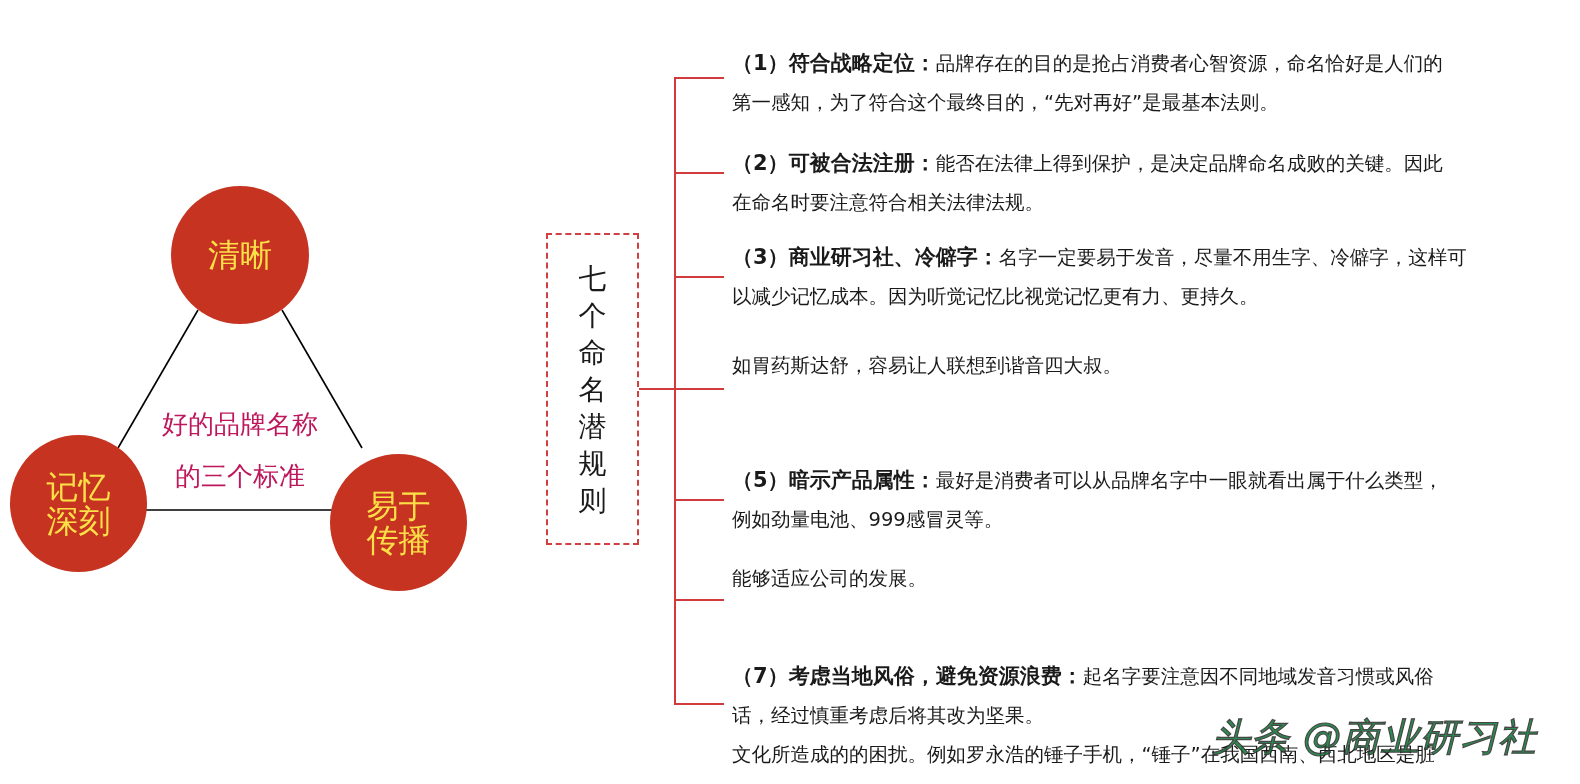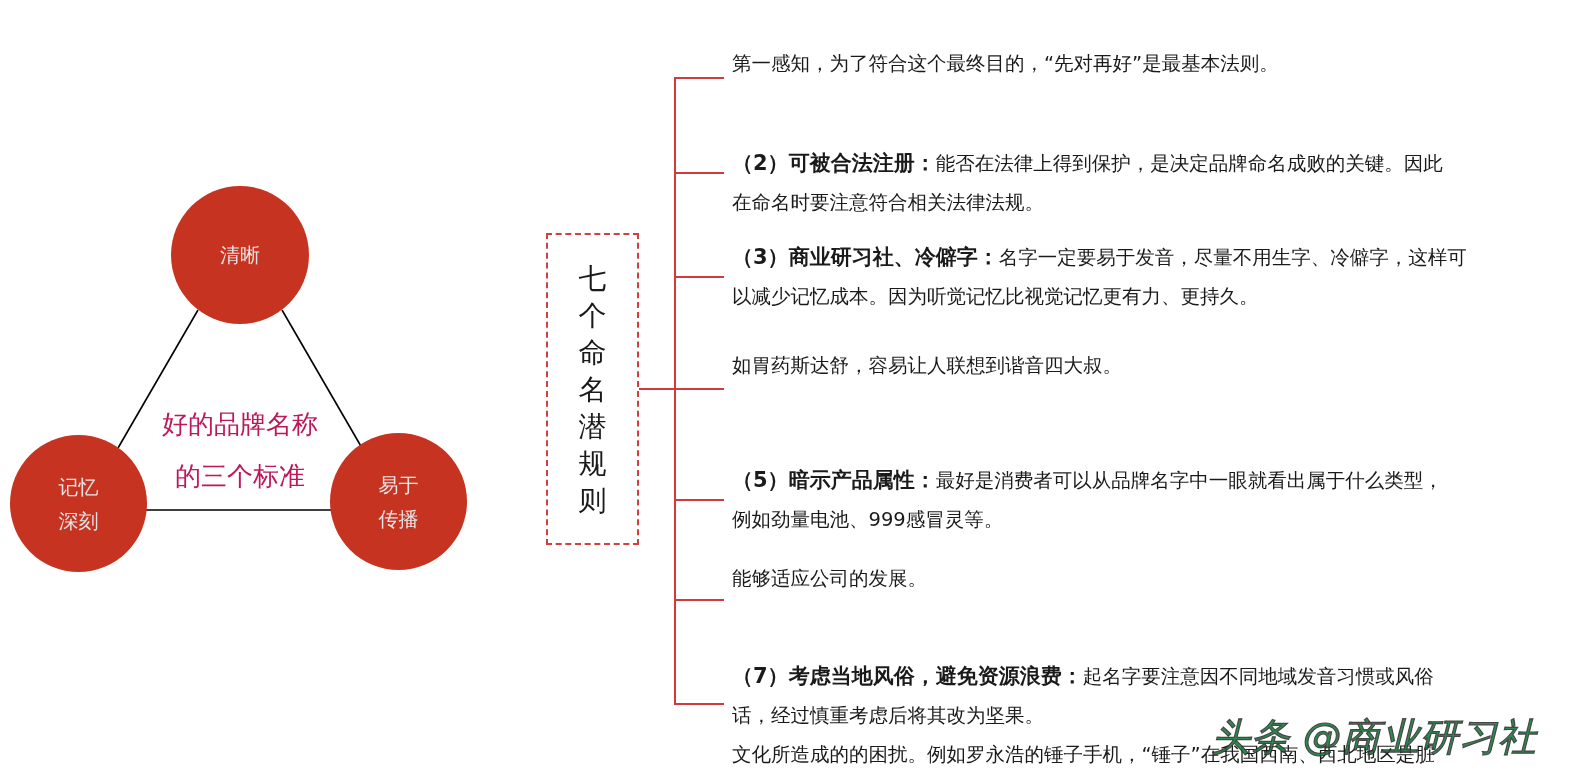--- a/index.html
+++ b/index.html
@@ -1,21 +1,21 @@
 <!DOCTYPE html>
 <html><head>
 <meta charset="utf-8">
 <style>
   html, body { margin: 0; padding: 0; background: #ffffff; }
   body { width: 1580px; height: 784px; position: relative; overflow: hidden;
          font-family: "DejaVu Sans", "Liberation Sans", sans-serif; color: #1a1a1a; }
   .tri-svg { position: absolute; left: 0; top: 0; }
-  .circle { position: absolute; border-radius: 50%; background: #C63421; color: #e5e5e5;
+  .circle { position: absolute; border-radius: 50%; background: #C63421; color: #fde047;
             display: flex; align-items: center; justify-content: center; text-align: right;
-            font-size: 20px; line-height: 34px; }
+            font-size: 32px; line-height: 34px; }
   .circle span { display: block; }
   .center-label { position: absolute; left: 140px; top: 398px; width: 200px; text-align: center;
                   font-size: 26px; line-height: 52px; color: #be185d; }
   .center-label span { display: block; }
   .rules-box { position: absolute; left: 546px; top: 233px; width: 93px; height: 312px;
                border: 2px dashed #D04040; box-sizing: border-box;
                display: flex; flex-direction: column; align-items: center; justify-content: center; }
   .rules-box span { display: block; font-size: 28px; line-height: 37px; color: #1a1a1a; }
   .connector { position: absolute; background: #D13B3B; }
   .rule { position: absolute; left: 732px; width: 820px; font-size: 19.5px; line-height: 39px; color: #1a1a1a; }
@@ -37,21 +37,21 @@
   <div>
       <span>清晰</span>
     </div>
 </div>
 <div class="circle" style="left:10px; top:435px; width:137px; height:137px;">
   <div>
     <span>记忆</span>
     <span>深刻</span>
   </div>
 </div>
-<div class="circle" style="left:330px; top:433px; width:137px; height:137px;">
+<div class="circle" style="left:330px; top:454px; width:137px; height:137px;">
   <div>
     <span>易于</span>
     <span>传播</span>
   </div>
 </div>
 
 <div class="center-label">
   <span>好的品牌名称</span>
   <span>的三个标准</span>
 </div>
@@ -70,20 +70,21 @@
 <div class="connector" style="left:674px; top:77px; width:2px; height:628px;"></div>
 <div class="connector" style="left:674px; top:77px; width:50px; height:2px;"></div>
 <div class="connector" style="left:674px; top:172px; width:50px; height:2px;"></div>
 <div class="connector" style="left:674px; top:276px; width:50px; height:2px;"></div>
 <div class="connector" style="left:674px; top:388px; width:50px; height:2px;"></div>
 <div class="connector" style="left:674px; top:499px; width:50px; height:2px;"></div>
 <div class="connector" style="left:674px; top:599px; width:50px; height:2px;"></div>
 <div class="connector" style="left:674px; top:703px; width:50px; height:2px;"></div>
 
 <div class="rule" style="top:44px;">
+  <div><span class="num">（1）</span><span class="title">符合战略定位</span><span class="title">：</span><span>品牌存在的目的是抢占消费者心智资源，命名恰好是人们的</span></div>
   <div>第一感知，为了符合这个最终目的，“先对再好”是最基本法则。</div>
 </div>
 
 <div class="rule" style="top:144px;">
   <div><span class="num">（2）</span><span class="title">可被合法注册</span><span class="title">：</span><span>能否在法律上得到保护，是决定品牌命名成败的关键。因此</span></div>
   <div>在命名时要注意符合相关法律法规。</div>
 </div>
 
 <div class="rule" style="top:238px;">
   <div><span class="num">（3）</span><span class="title">商业研习社、冷僻字</span><span class="title">：</span><span>名字一定要易于发音，尽量不用生字、冷僻字，这样可</span></div>

